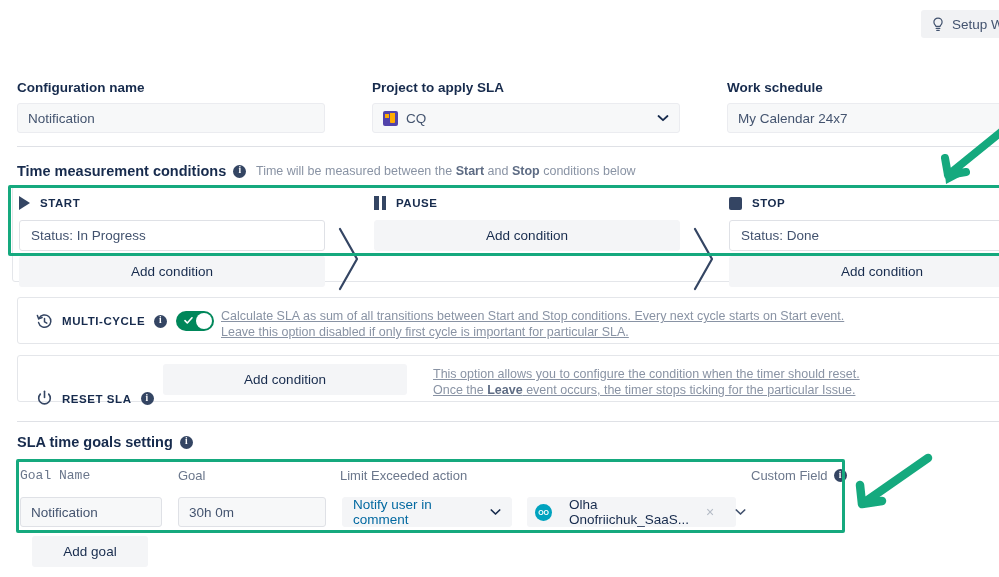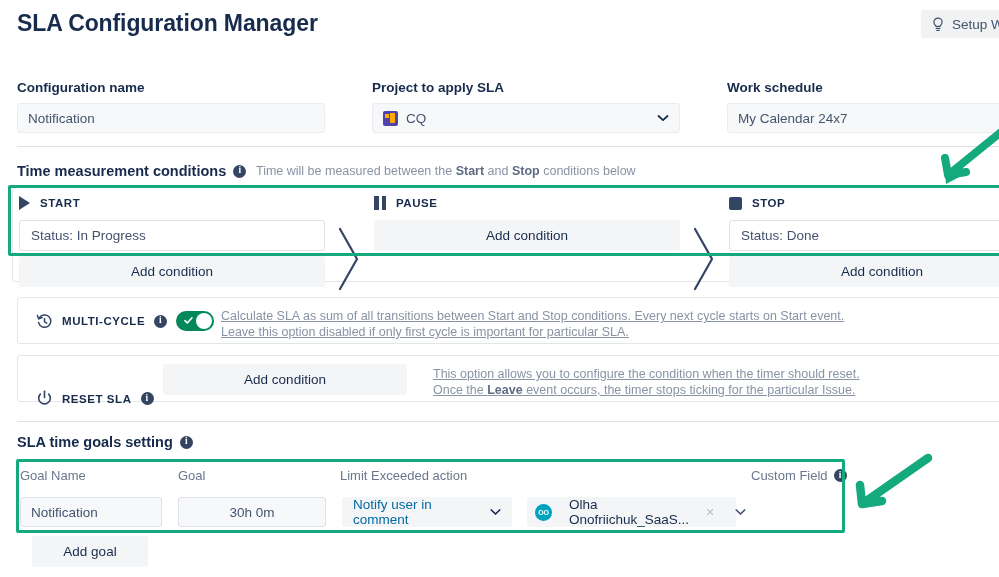--- a/index.html
+++ b/index.html
@@ -157,21 +157,21 @@
   .goal-col-head {
     position: absolute; font-size: 13px; color: #6B778C;
     display: flex; align-items: center; gap: 6px;
   }
   .goal-input {
     position: absolute; height: 30px;
     background: #F7F8F9; border: 1px solid #DFE1E6; border-radius: 3px;
     display: flex; align-items: center; padding: 0 10px;
     font-size: 13.5px; color: #44546F;
   }
-  .goal-center { justify-content: center; }
+  .goal-center { justify-content: flex-start; }
   .chip-sel {
     position: absolute; height: 30px;
     background: #F4F5F7; border-radius: 3px;
     display: flex; align-items: center; padding: 0 8px; gap: 17px;
     font-size: 13.5px; color: #172B4D;
   }
   .avatar {
     width: 17px; height: 17px; border-radius: 50%; flex: none;
     background: #00A3BF; color: #fff;
     font-size: 7px; font-weight: bold;
@@ -186,21 +186,20 @@
     pointer-events: none;
   }
   .arrow { position: absolute; pointer-events: none; }
   .chev-sm { width: 11px; height: 8px; flex:none; }
 </style>
 </head>
 <body>
 
 <div class="page">
 
-  <div class="page-title">SLA Configuration Manager</div>
 
   <div class="setup-btn">
     <svg class="bulb" viewBox="0 0 14 15">
       <path d="M7 1.1c-2.3 0-4.1 1.8-4.1 4 0 1.5 .8 2.5 1.5 3.2 .4 .4 .6 .7 .6 1.1h4c0-.4 .2-.7 .6-1.1 .7-.7 1.5-1.7 1.5-3.2 0-2.2-1.8-4-4.1-4z" fill="none" stroke="#42526E" stroke-width="1.2"></path>
       <path d="M5.2 11.4h3.6M5.8 13.4h2.4" stroke="#42526E" stroke-width="1.2" stroke-linecap="round"></path>
     </svg>
     <span>Setup Wi</span>
   </div>
 
   <div class="field-label" style="left:17px; top:80px;">Configuration name</div>
@@ -321,21 +320,21 @@
     <div><span>Once the </span><b>Leave</b><span> event occurs, the timer stops ticking for the particular Issue.</span></div>
   </div>
 
   <div class="hr" style="top:421px;"></div>
 
   <div class="section-head" style="left:17px; top:434px;">
     <span>SLA time goals setting</span>
     <span class="info">i</span>
   </div>
 
-  <div class="goal-col-head" style="left:20px; top:468px;">
+  <div class="goal-col-head" style="left:20px; top:468px;font-family:Liberation Mono, monospace;">
     <span>Goal Name</span>
   </div>
   <div class="goal-col-head" style="left:178px; top:468px;">
     <span>Goal</span>
   </div>
   <div class="goal-col-head" style="left:340px; top:468px;">
     <span>Limit Exceeded action</span>
   </div>
   <div class="goal-col-head" style="left:751px; top:468px;">
     <span>Custom Field</span>

